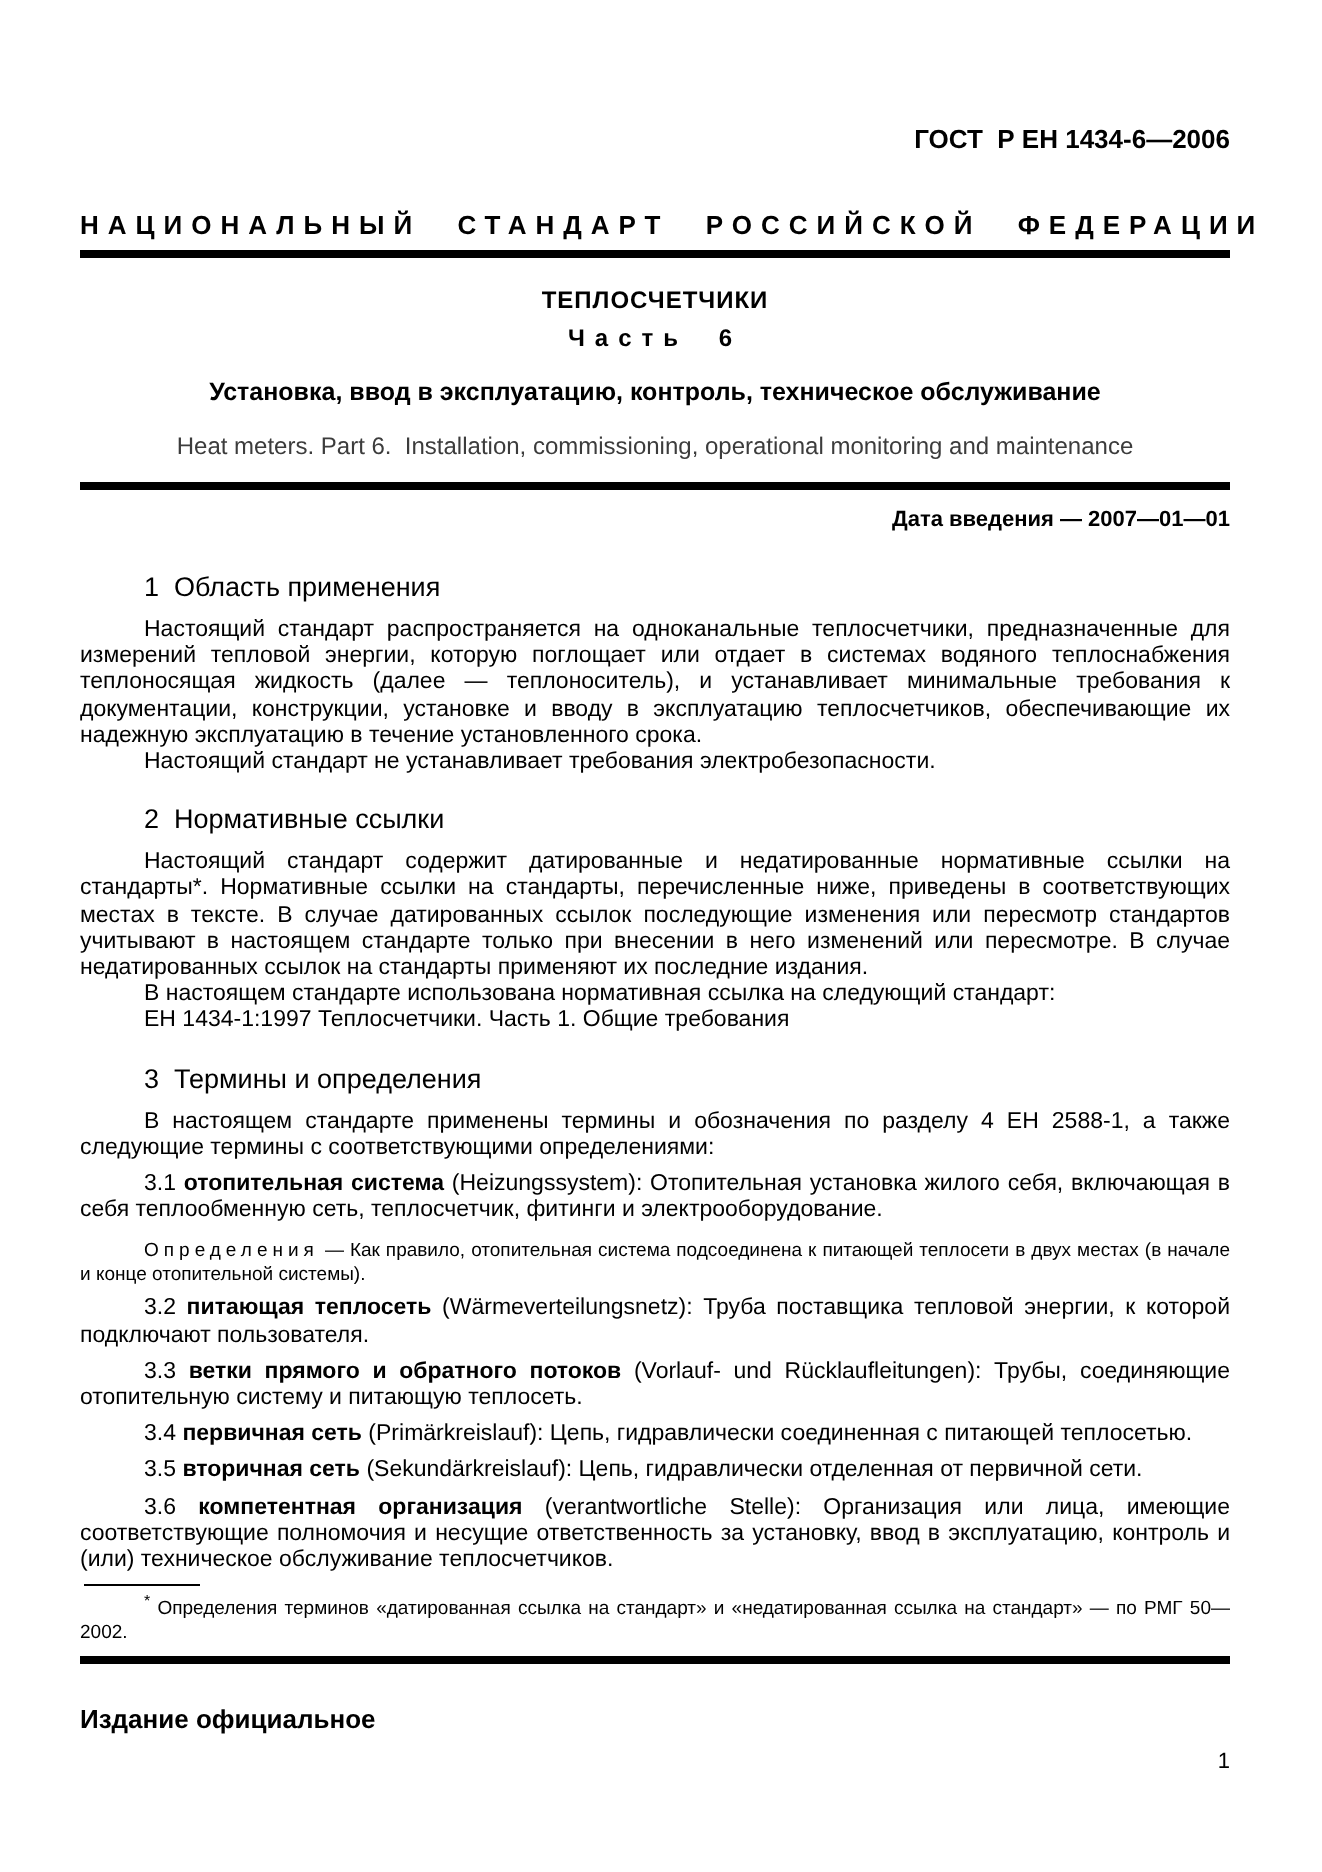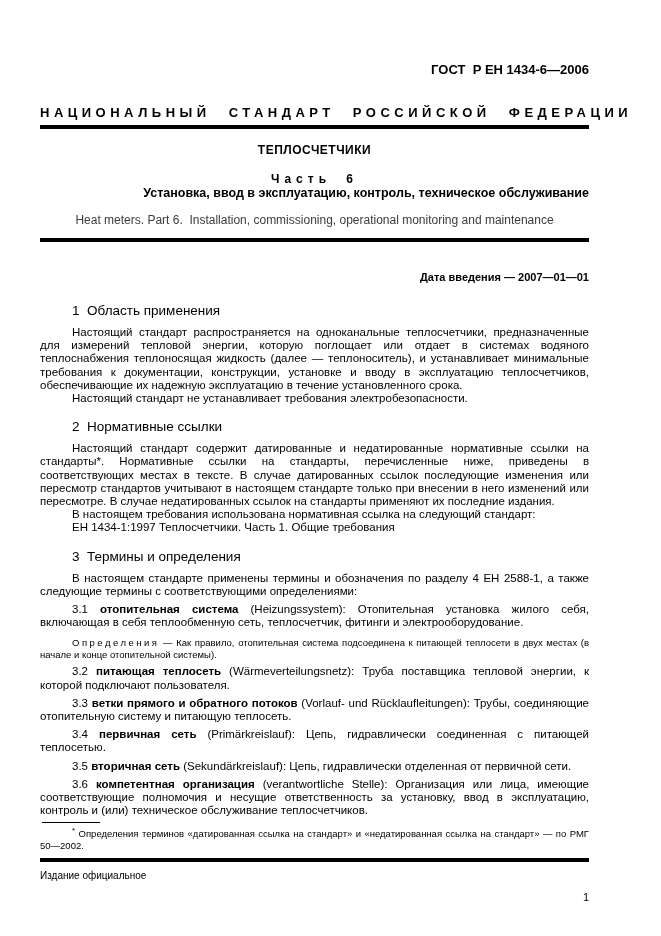--- a/index.html
+++ b/index.html
@@ -2,21 +2,21 @@
 <html lang="ru"><head>
 <meta charset="utf-8">
 <style>
   html,body{margin:0;padding:0;background:#ffffff;}
   .page{
     width:661px;height:936px;
     background:#ffffff;
     color:#000;
     font-family:"Liberation Sans","DejaVu Sans",sans-serif;
     box-sizing:border-box;
-    padding:62px 72px 0 40px;
+    padding:62px 46px 0 40px;
     position:relative;
     overflow:hidden;
   }
   .doc-code{
     text-align:right;
     font-weight:bold;
     font-size:13px;
     line-height:15px;
     white-space:pre;
   }
@@ -35,46 +35,46 @@
   .rule.r3{margin-top:6px;}
   .doc-title{
     margin-top:14px;
     text-align:center;
     font-weight:bold;
     font-size:12px;
     line-height:14px;
     letter-spacing:0.5px;
   }
   .doc-part{
-    margin-top:15px;
+    margin-top:5px;
     text-align:center;
     font-weight:bold;
     font-size:12px;
     line-height:14px;
     letter-spacing:5px;
     word-spacing:7px;
   }
   .doc-subtitle{
-    margin-top:0;
-    text-align:right;
+    margin-top:13px;
+    text-align:center;
     font-weight:bold;
     font-size:12.5px;
     line-height:15px;
   }
   .doc-subtitle-en{
     margin-top:13px;
     text-align:center;
     font-weight:normal;
     font-size:12px;
     line-height:13px;
     color:#3c3c3c;
     white-space:pre;
   }
   .date-line{
-    margin-top:28px;
+    margin-top:8px;
     text-align:right;
     font-weight:bold;
     font-size:11px;
     line-height:14px;
   }
   h2.sec{
     margin:14px 0 0;
     padding-left:32px;
     font-size:13.5px;
     line-height:16px;
@@ -102,23 +102,23 @@
     width:58px;
     border-top:1.2px solid #000;
     margin-left:2px;
   }
   p.footnote-text{
     margin-top:2px;
     font-size:9.5px;
     line-height:11.5px;
   }
   .edition{
-    margin-top:7px;
-    font-weight:normal;
-    font-size:10px;
+    margin-top:21px;
+    font-weight:bold;
+    font-size:13px;
     line-height:13px;
   }
   .page-number{
     margin-top:9px;
     text-align:right;
     font-size:11px;
     line-height:13px;
   }
   sup{font-size:8px;}
 </style>
@@ -139,21 +139,21 @@
   <div class="rule r2"></div>
 
   <div class="date-line">Дата введения — 2007—01—01</div>
 
   <h2 class="sec first">1  Область применения</h2>
   <p class="after-h">Настоящий стандарт распространяется на одноканальные теплосчетчики, предназначенные для измерений тепловой энергии, которую поглощает или отдает в системах водяного теплоснабжения теплоносящая жидкость (далее — теплоноситель), и устанавливает минимальные требования к документации, конструкции, установке и вводу в эксплуатацию теплосчетчиков, обеспечивающие их надежную эксплуатацию в течение установленного срока.</p>
   <p>Настоящий стандарт не устанавливает требования электробезопасности.</p>
 
   <h2 class="sec">2  Нормативные ссылки</h2>
   <p class="after-h">Настоящий стандарт содержит датированные и недатированные нормативные ссылки на стандарты*. Нормативные ссылки на стандарты, перечисленные ниже, приведены в соответствующих местах в тексте. В случае датированных ссылок последующие изменения или пересмотр стандартов учитывают в настоящем стандарте только при внесении в него изменений или пересмотре. В случае недатированных ссылок на стандарты применяют их последние издания.</p>
-  <p>В настоящем требования использована нормативная ссылка на следующий стандарт:</p>
+  <p>В настоящем стандарте использована нормативная ссылка на следующий стандарт:</p>
   <p>ЕН 1434-1:1997 Теплосчетчики. Часть 1.  Общие требования</p>
 
   <h2 class="sec">3  Термины и определения</h2>
   <p class="after-h">В настоящем стандарте применены термины и обозначения по разделу 4 ЕН 2588-1, а также следующие термины с соответствующими определениями:</p>
 
   <p class="term"><span>3.1</span> <b>отопительная система</b><span> (Heizungssystem):  Отопительная установка жилого себя, включающая в себя теплообменную сеть, теплосчетчик, фитинги и электрооборудование.</span></p>
 
   <p class="note"><span class="note-label">Определения</span><span> — Как правило, отопительная система подсоединена к питающей теплосети в двух местах (в начале и конце отопительной системы).</span></p>
 
   <p class="term"><span>3.2</span> <b>питающая теплосеть</b><span> (Wärmeverteilungsnetz):  Труба поставщика тепловой энергии, к которой подключают пользователя.</span></p>

